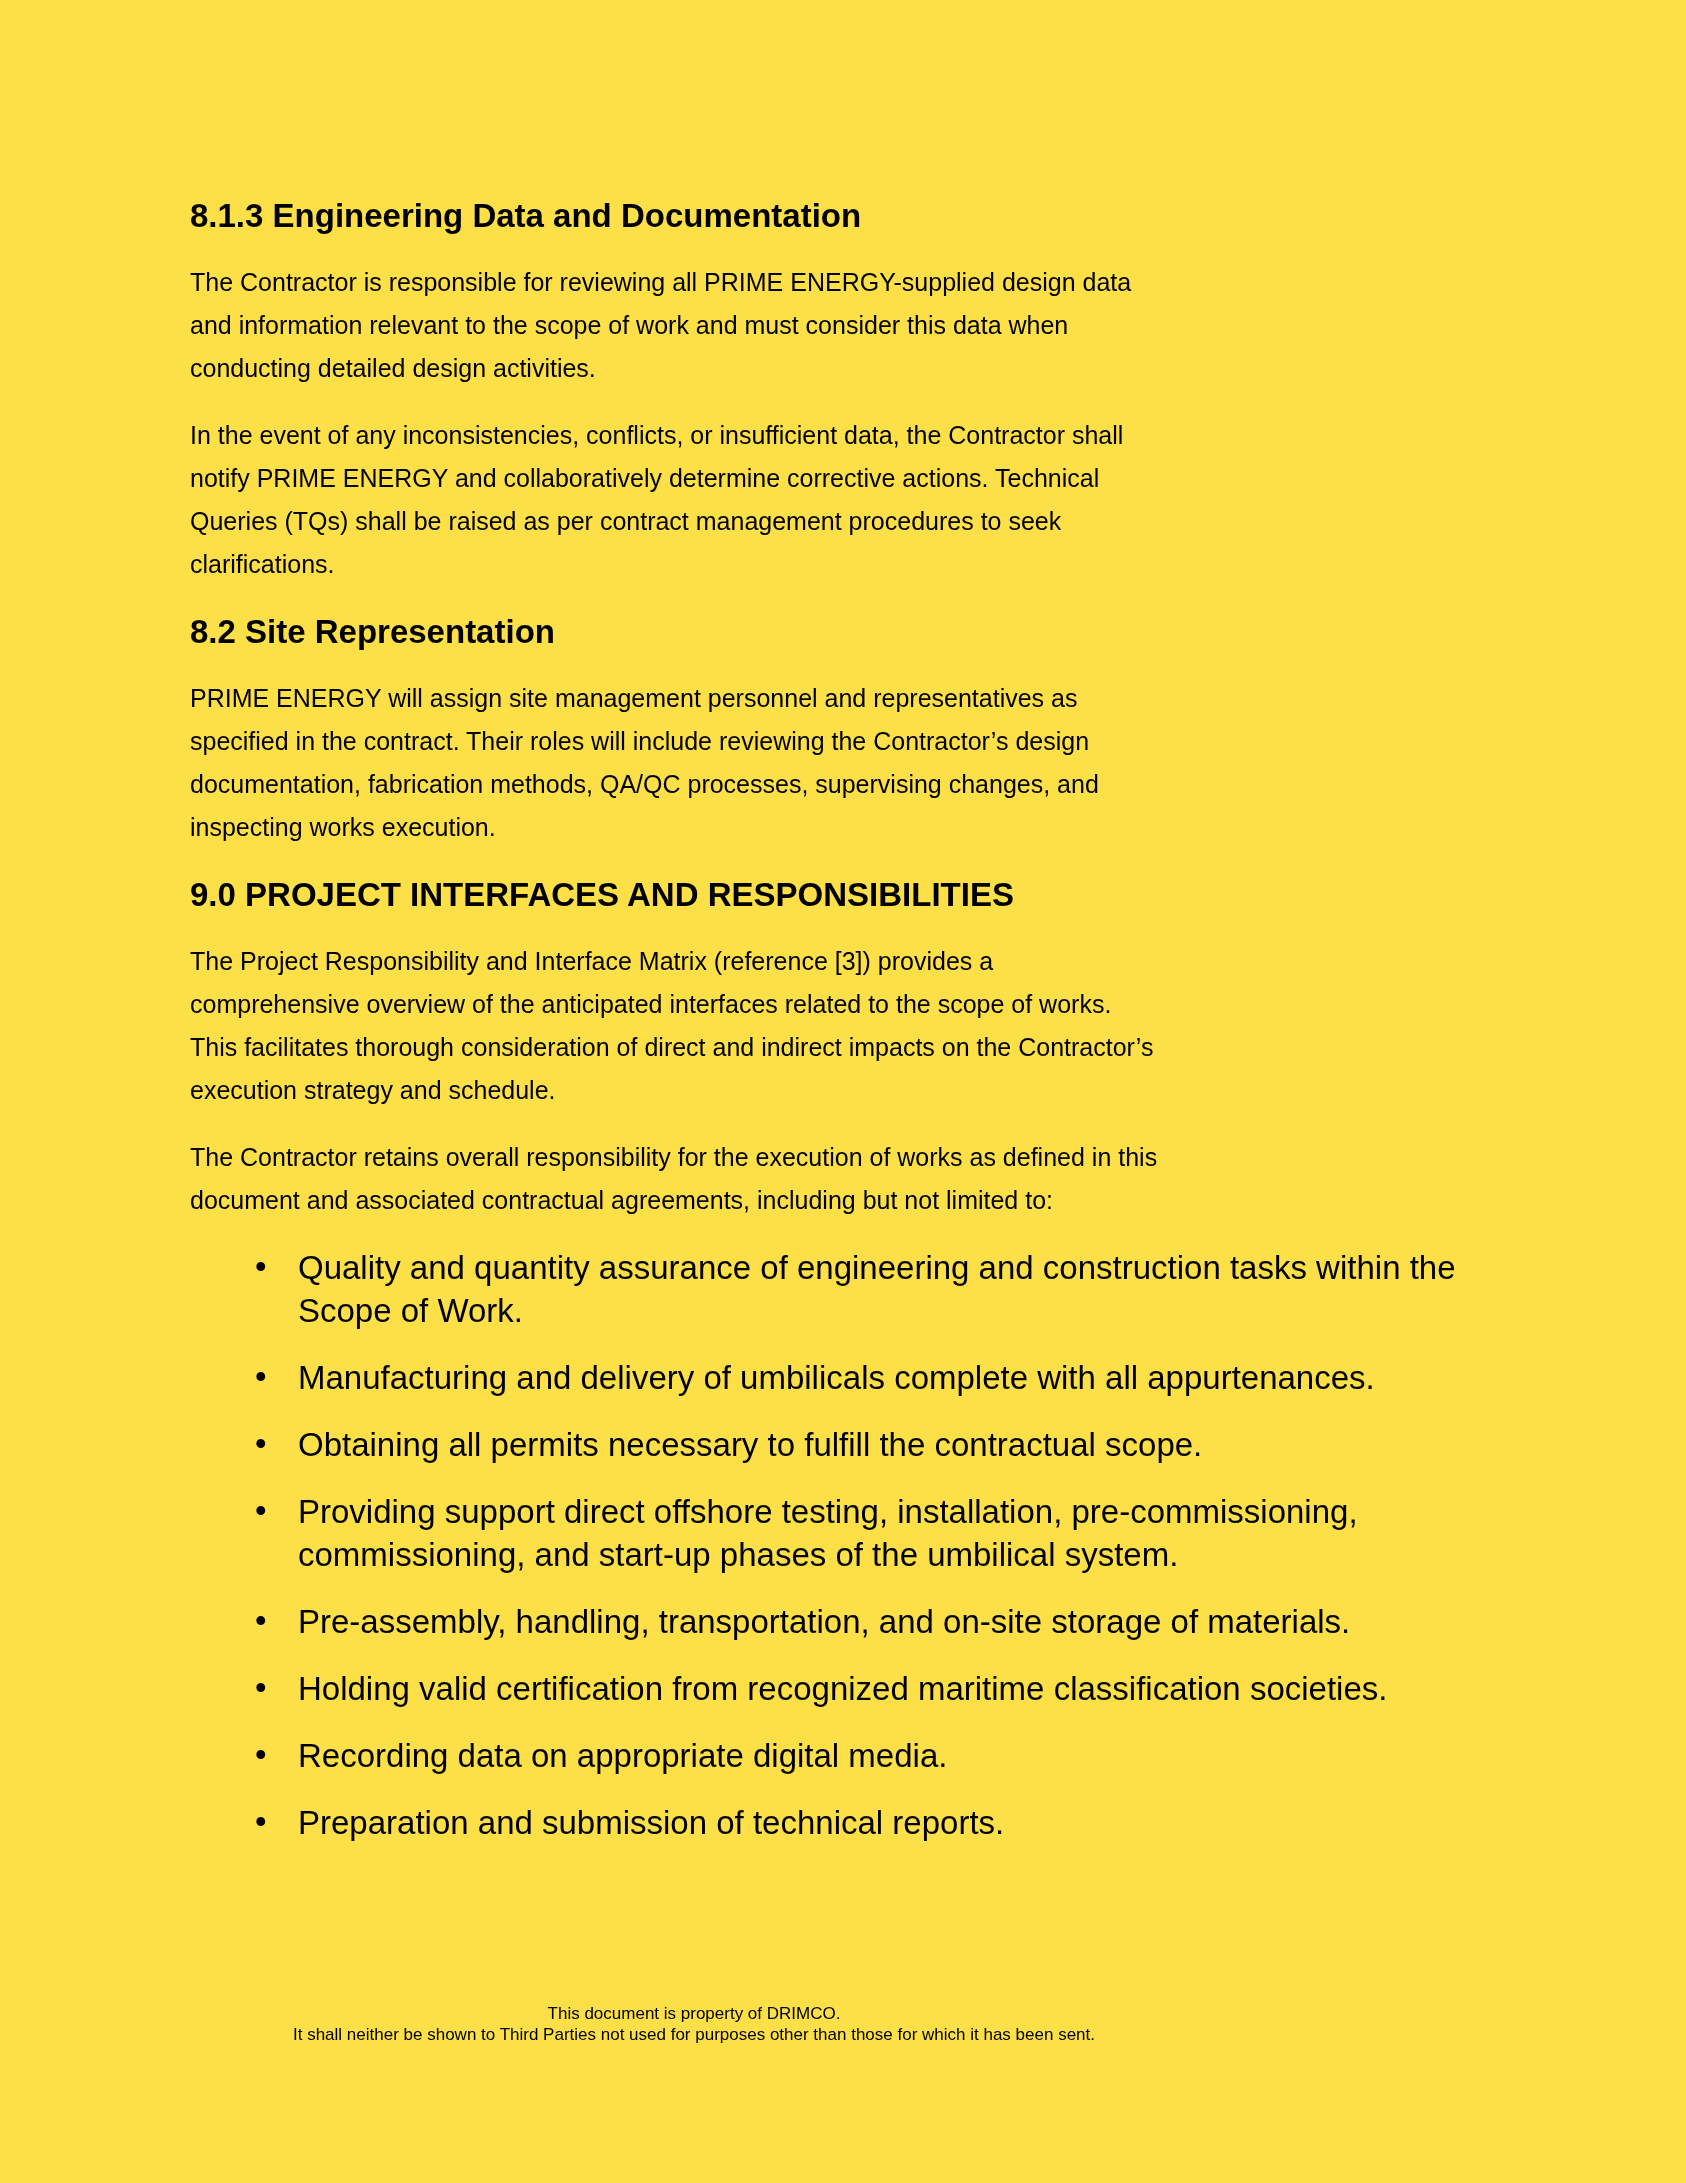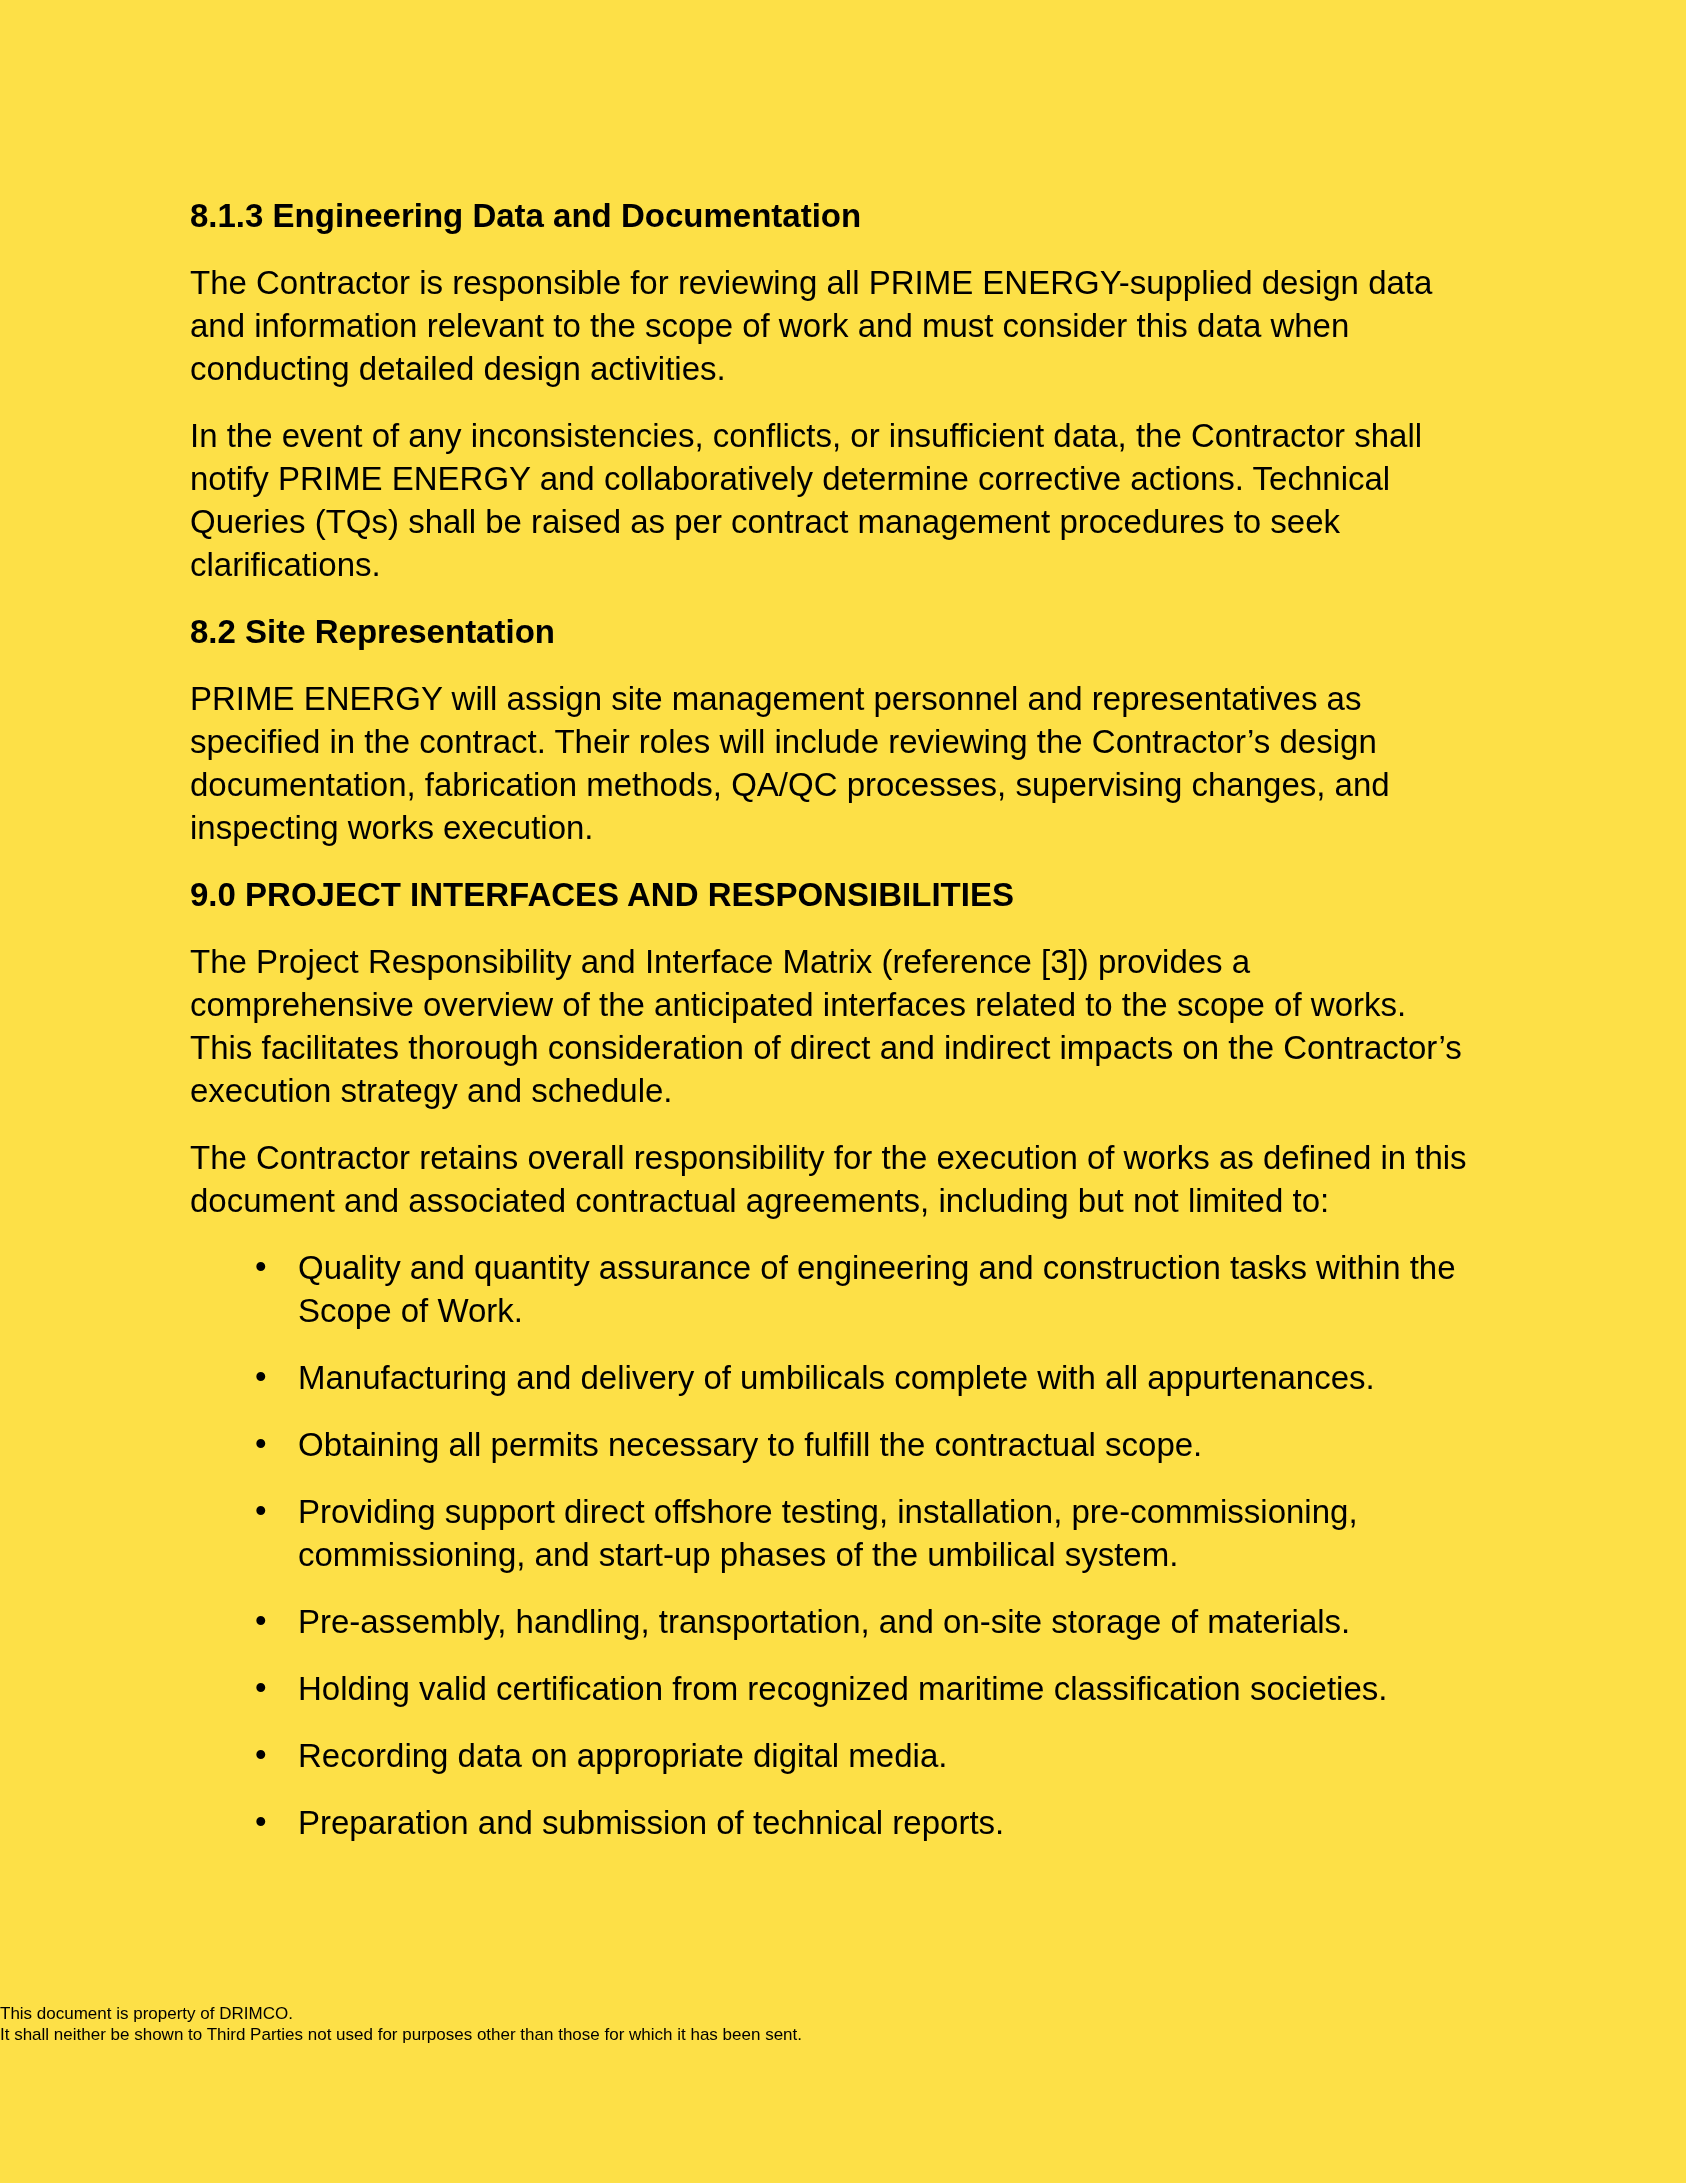--- a/index.html
+++ b/index.html
@@ -29,21 +29,21 @@
   }
   .content h2,
   .content h3 {
     font-size: 33px;
     line-height: 43px;
     font-weight: bold;
     margin: 0 0 24px 0;
     white-space: pre-line;
   }
   .content p {
-    font-size: 33px;
+    font-size: 25px;
     line-height: 43px;
     font-weight: normal;
     margin: 16px 0 24px 0;
     white-space: pre-line;
   }
   ul.bullets {
     list-style: none;
     margin: 0 0 0 0;
     padding: 0 0 0 108px;
   }
@@ -59,21 +59,21 @@
     position: absolute;
     left: -43px;
     top: -1.3px;
     font-size: 33px;
   }
   .footer {
     position: absolute;
     left: 0;
     width: 1388px;
     top: 2003px;
-    text-align: left;
+    text-align: center;
     font-size: 17px;
     line-height: 21px;
     color: #000000;
   }
 </style>
 </head>
 <body>
 
 <div class="page">
   <div class="content">

